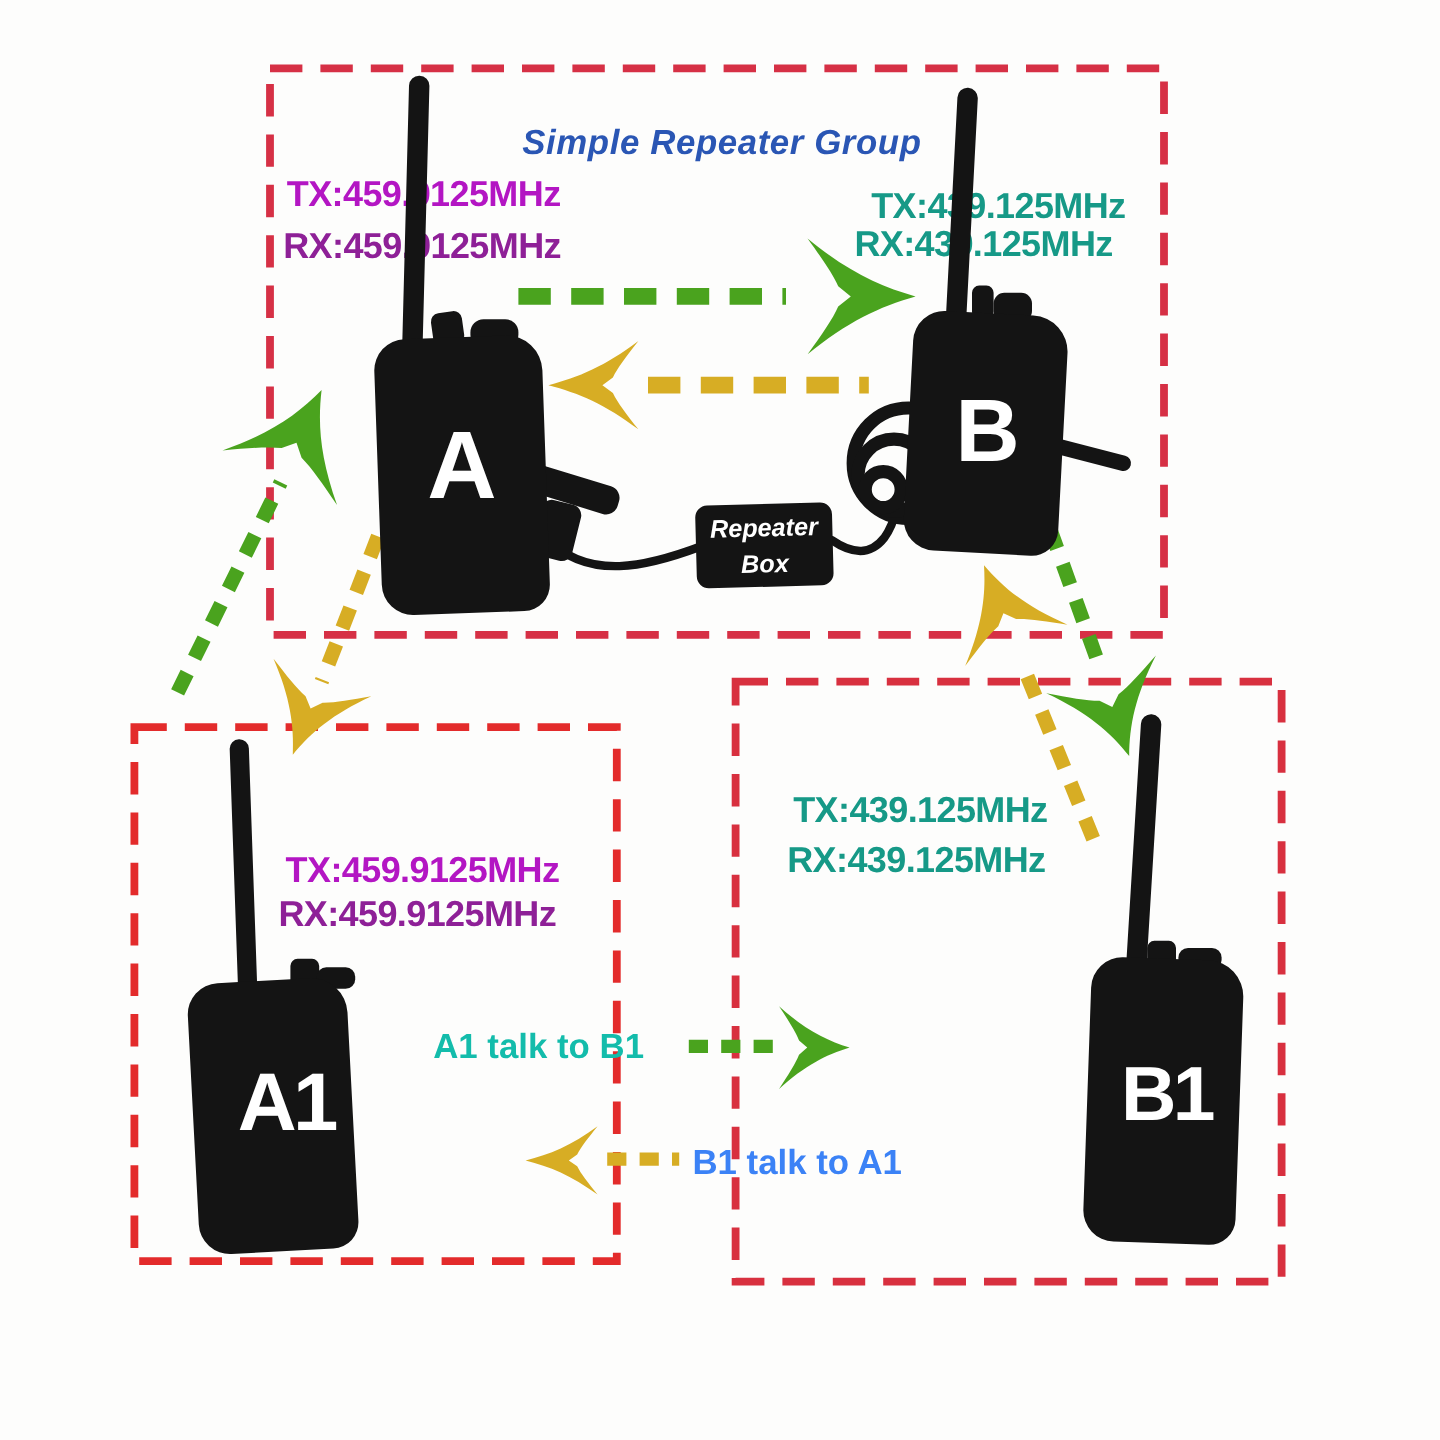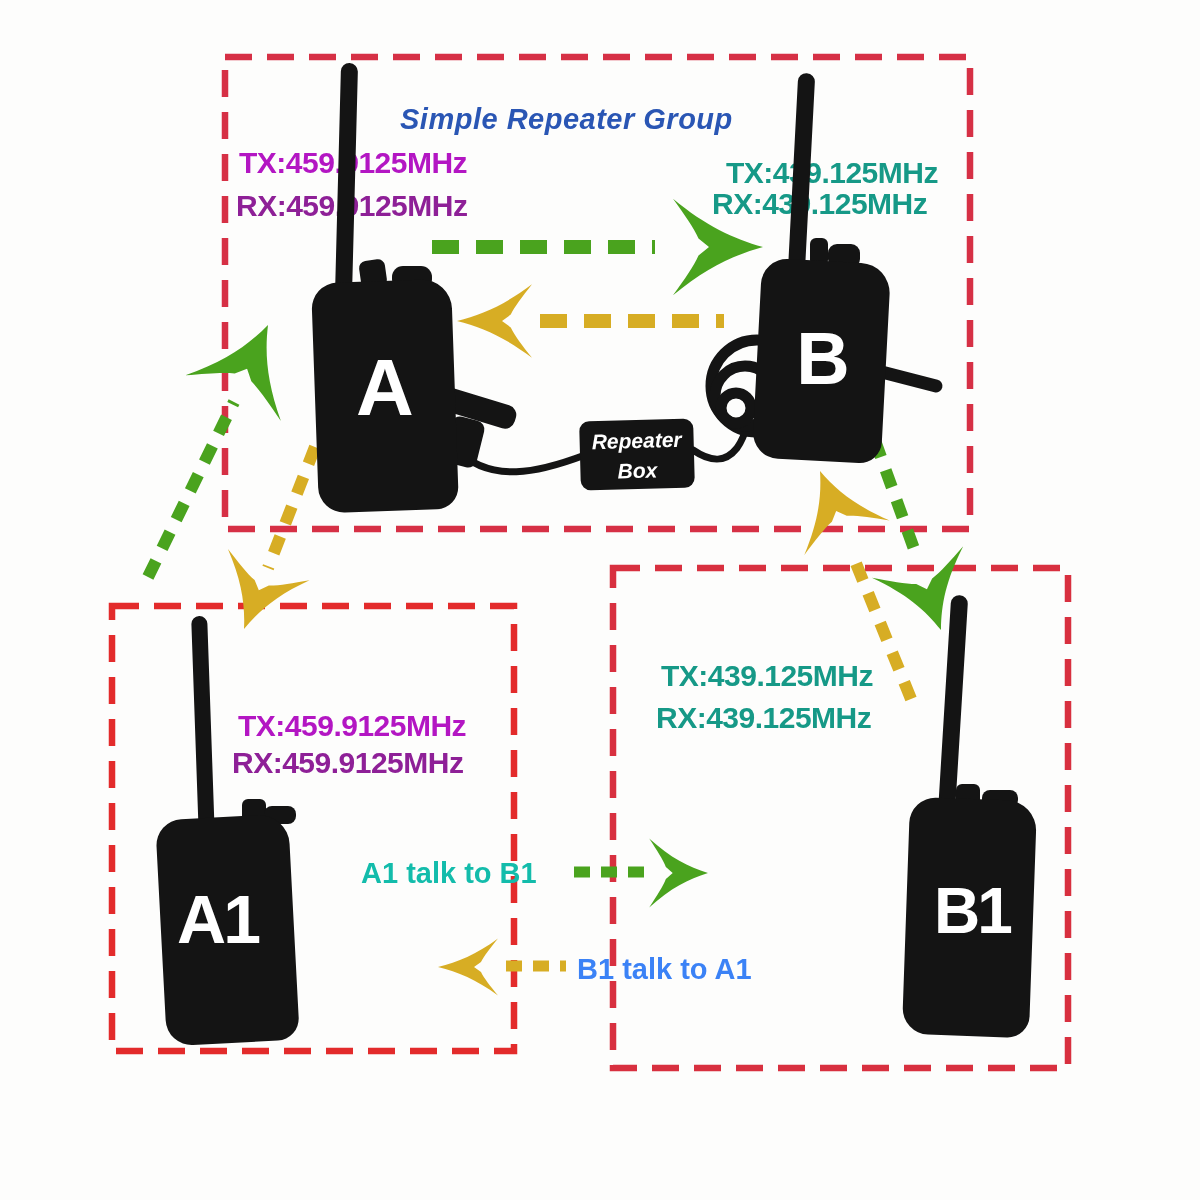--- a/index.html
+++ b/index.html
@@ -18,21 +18,21 @@
   .green-s{stroke:#4aa31e;}
   .yellow-s{stroke:#d7ad24;}
   .green-f{fill:#4aa31e;}
   .yellow-f{fill:#d7ad24;}
   .cable{fill:none;stroke:#141414;stroke-width:7;stroke-linecap:round;}
   .coil{fill:none;stroke:#141414;stroke-width:11;}
   .strap{stroke:#141414;stroke-width:13;stroke-linecap:round;}
 
   
   .txt{position:absolute;z-index:2;white-space:nowrap;font-weight:bold;}
-  .title{left:400px;top:103px;width:368px;text-align:left;font-size:29px;font-style:italic;
+  .title{left:400px;top:103px;width:368px;text-align:right;font-size:29px;font-style:italic;
          color:#2a56b4;letter-spacing:.5px;}
   .freq{font-size:30px;letter-spacing:-.5px;}
   .magenta{color:#b316c3;}
   .purple{color:#8e2097;}
   .teal{color:#169987;}
   .f-a-tx{left:239px;top:146px;}
   .f-a-rx{left:236px;top:189px;}
   .f-b-tx{left:726px;top:156px;}
   .f-b-rx{left:712px;top:187px;}
   .f-a1-tx{left:238px;top:709px;}
@@ -60,21 +60,21 @@
   .b-ant{left:793px;top:73px;width:17px;height:202px;border-radius:9px;transform:rotate(3deg);}
   .b-knob1{left:810px;top:238px;width:18px;height:28px;border-radius:6px;}
   .b-knob2{left:828px;top:244px;width:32px;height:24px;border-radius:9px;}
   .b-body{left:757px;top:261px;width:129px;height:200px;transform:rotate(3deg);}
   .b-label{left:760px;top:316px;width:126px;font-size:74px;}
   
   .a1-ant{left:195px;top:616px;width:16px;height:222px;border-radius:8px;transform:rotate(-2deg);}
   .a1-knob1{left:242px;top:799px;width:24px;height:26px;border-radius:6px;}
   .a1-knob2{left:264px;top:806px;width:32px;height:18px;border-radius:8px;}
   .a1-body{left:161px;top:817px;width:133px;height:226px;transform:rotate(-3deg);}
-  .a1-label{left:151px;top:880px;width:133px;font-size:68px;letter-spacing:-3px;}
+  .a1-label{left:172px;top:880px;width:133px;font-size:68px;letter-spacing:-3px;}
   
   .b1-ant{left:944px;top:595px;width:17px;height:238px;border-radius:9px;transform:rotate(3.5deg);}
   .b1-knob1{left:956px;top:784px;width:24px;height:24px;border-radius:6px;}
   .b1-knob2{left:982px;top:790px;width:36px;height:18px;border-radius:8px;}
   .b1-body{left:906px;top:799px;width:127px;height:237px;transform:rotate(2deg);}
   .b1-label{left:906px;top:874px;width:132px;font-size:64px;letter-spacing:-3px;}
 
   
   .rbox{position:absolute;z-index:3;left:580px;top:420px;width:114px;height:69px;background:#141414;
         border-radius:10px;transform:rotate(-1.5deg);color:#fff;text-align:center;

